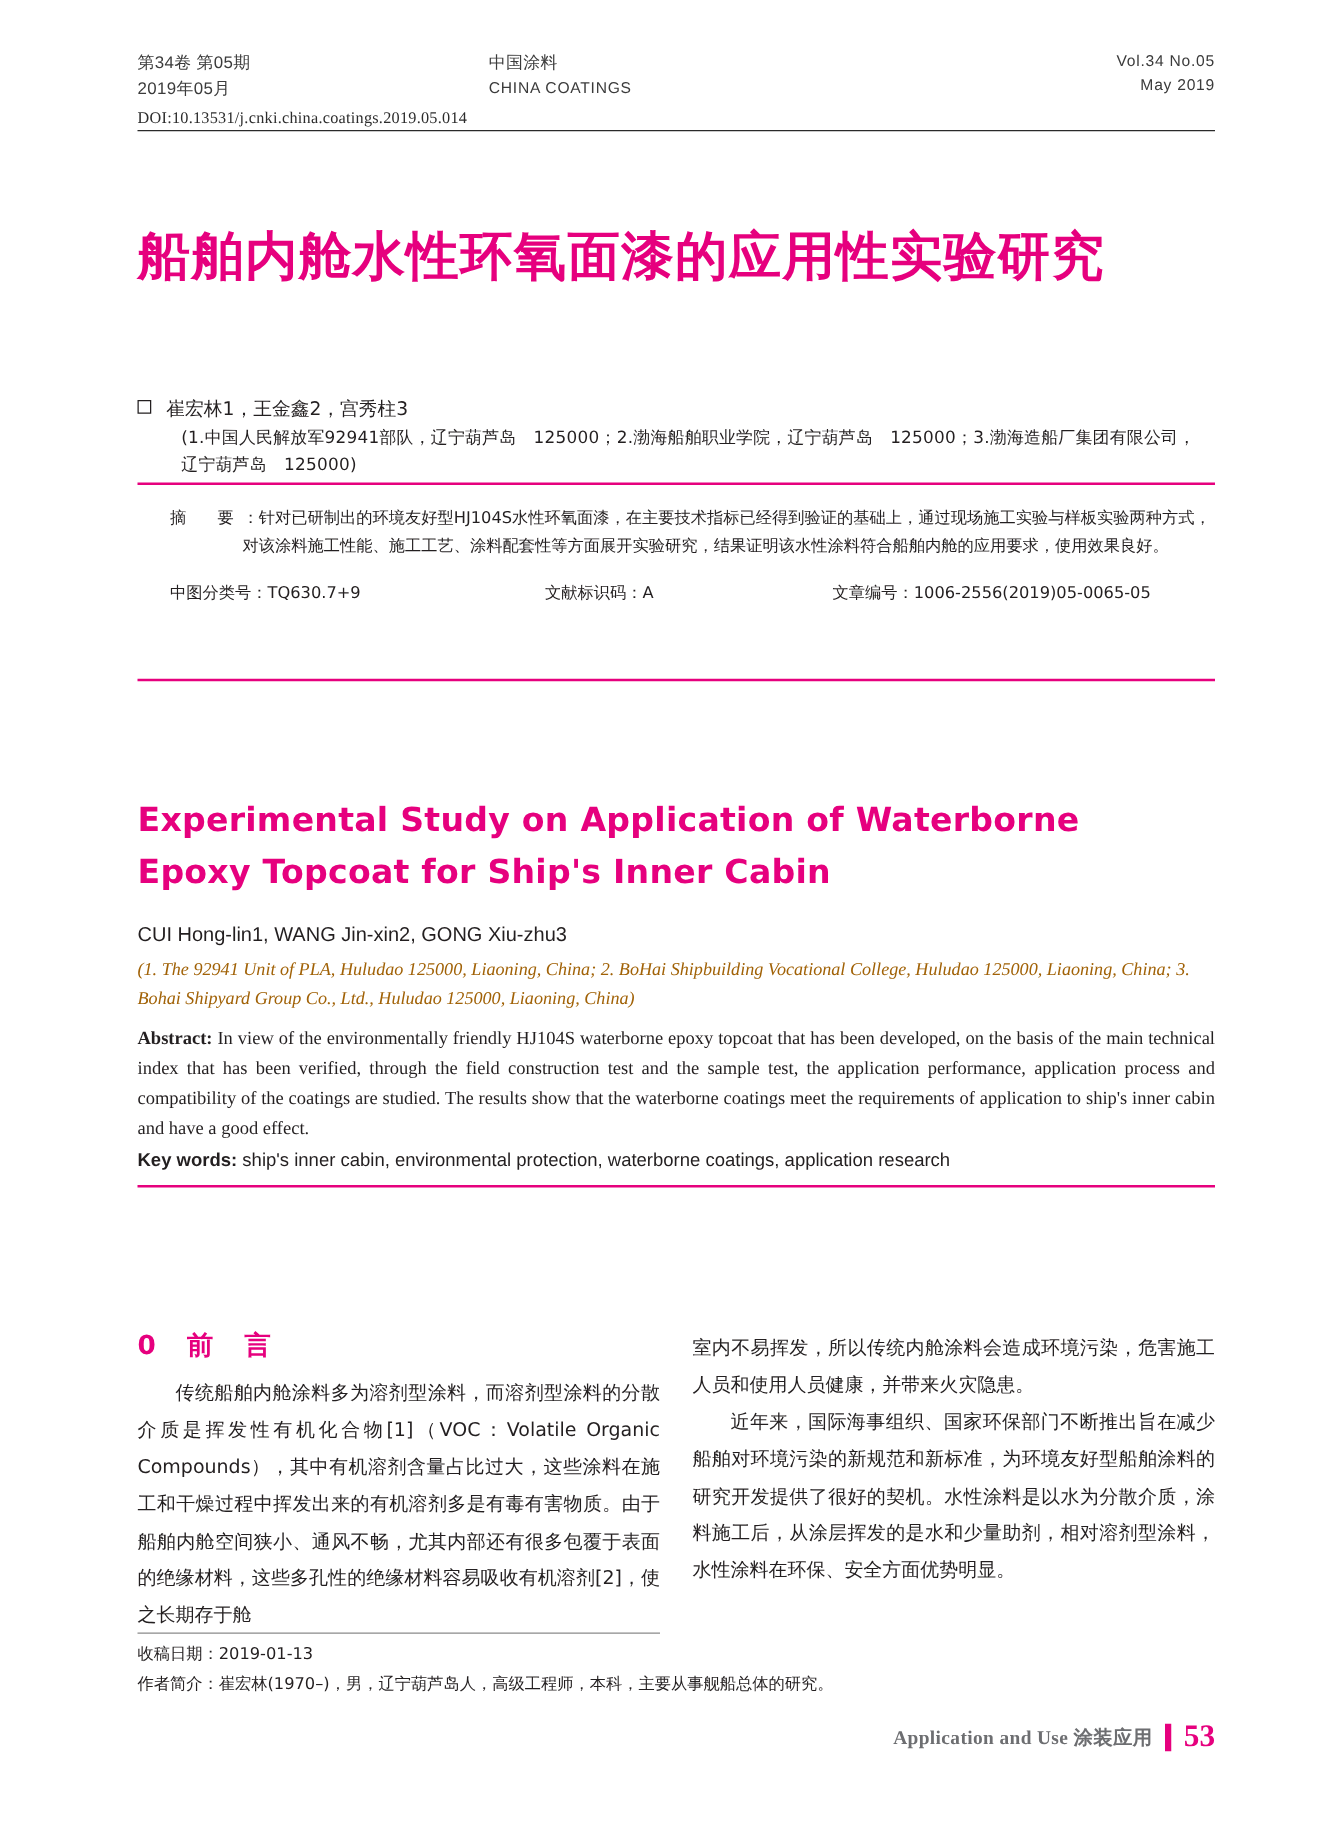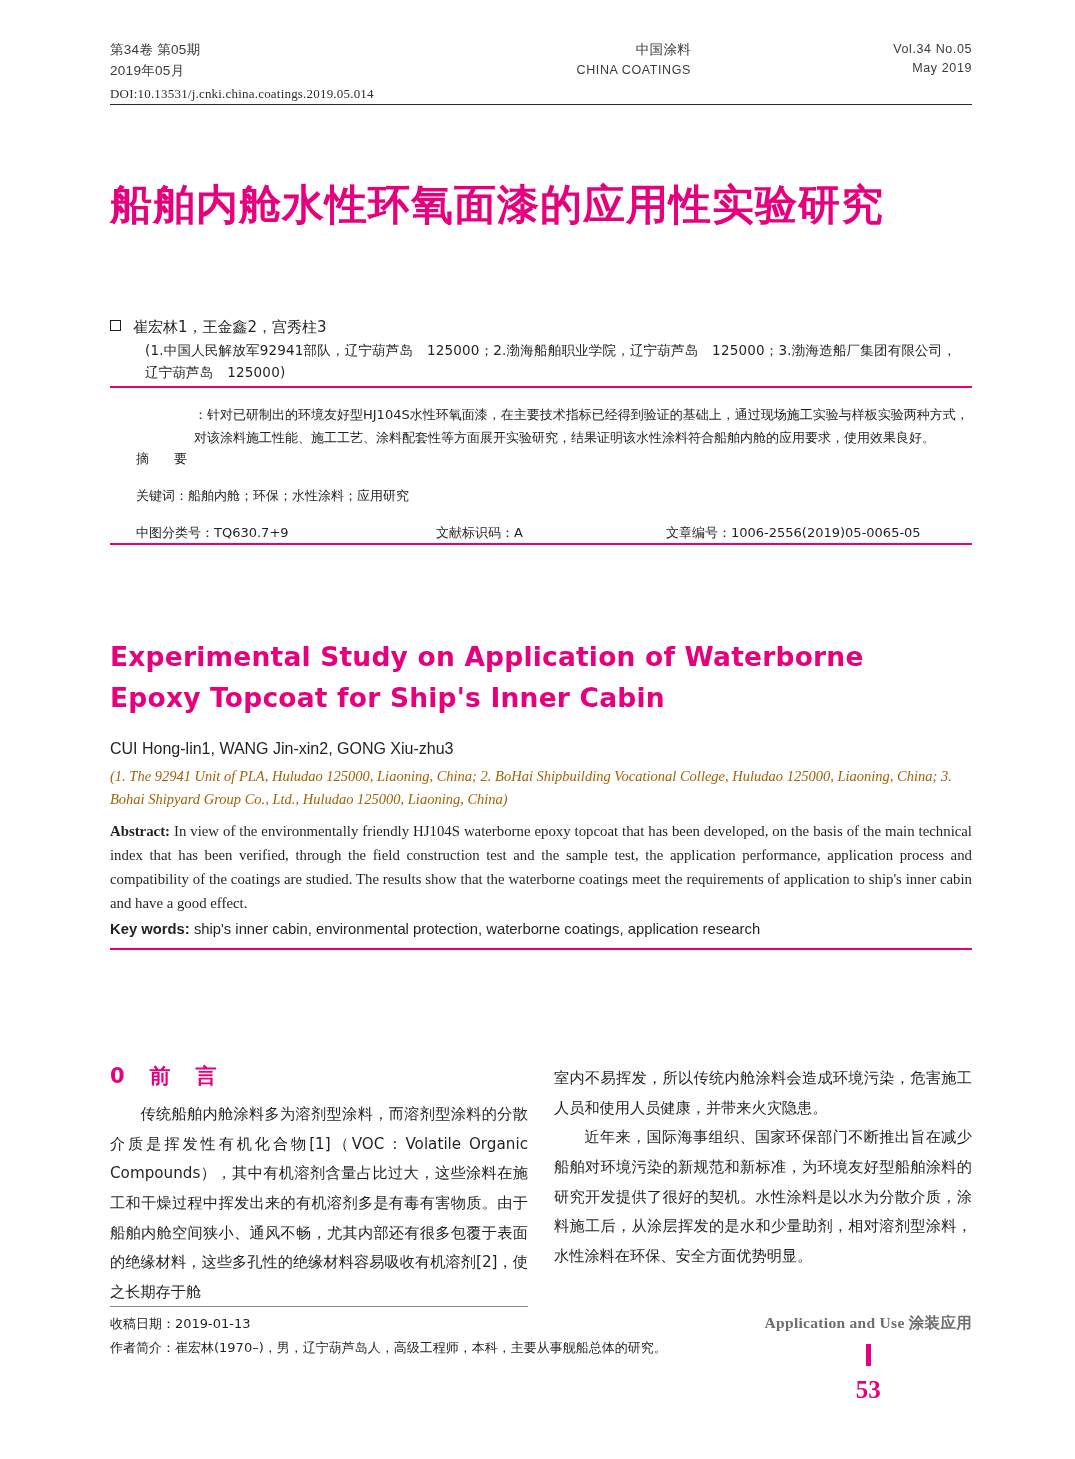--- a/index.html
+++ b/index.html
@@ -32,21 +32,21 @@
     display: flex;
     justify-content: space-between;
     align-items: flex-start;
     font-family: "Liberation Sans", sans-serif;
     font-size: 13.5px;
     color: #3b3b3b;
     letter-spacing: 0.3px;
   }
   .runhead .col { line-height: 1.55; }
   .runhead .col.left { text-align: left; width: 250px; }
-  .runhead .col.center { text-align: right; width: 300px; }
+  .runhead .col.center { text-align: left; width: 300px; }
   .runhead .col.right { text-align: right; width: 250px; }
   .runhead .cn { font-size: 13.5px; }
   .runhead .en { font-size: 12.5px; letter-spacing: 0.6px; }
 
   .doi {
     position: absolute;
     left: 110px;
     top: 86px;
     font-family: "Liberation Serif", serif;
     font-size: 13px;
@@ -117,21 +117,21 @@
   .cn-abs {
     position: absolute;
     left: 136px;
     top: 404px;
     width: 836px;
     font-family: "DejaVu Sans", sans-serif;
     font-size: 13px;
     color: #231f20;
     line-height: 1.75;
   }
-  .cn-abs .lbl { display: inline-block; width: 58px; letter-spacing: 6px; margin-top: 44px; }
+  .cn-abs .lbl { display: inline-block; width: 58px; letter-spacing: 6px; }
   .cn-abs .abs-row { display: flex; }
   .cn-abs .abs-body { flex: 1; }
   .cn-abs .kw { margin-top: 14px; }
   .cn-abs .cls-row {
     margin-top: 14px;
     display: flex;
   }
   .cn-abs .cls-row .c1 { width: 300px; }
   .cn-abs .cls-row .c2 { width: 230px; }
   .cn-abs .cls-row .c3 { flex: 1; }
@@ -266,21 +266,20 @@
   }
 
   
   .footer {
     position: absolute;
     right: 103px;
     bottom: 55px;
     display: flex;
     align-items: center;
     gap: 10px;
-    flex-direction: column;
   }
   .footer .ftxt {
     font-family: "Liberation Serif", serif;
     font-weight: bold;
     font-size: 15.5px;
     color: #6d6e71;
     letter-spacing: 0.3px;
   }
   .footer .ftxt .cn { font-family: "DejaVu Sans", sans-serif; }
   .footer .bar {
@@ -325,23 +324,20 @@
   </div>
   <div class="affil-cn">(1.中国人民解放军92941部队，辽宁葫芦岛　125000；2.渤海船舶职业学院，辽宁葫芦岛　125000；3.渤海造船厂集团有限公司，辽宁葫芦岛　125000)</div>
 
   <div class="rule-pink-1"></div>
 
   <div class="cn-abs">
     <div class="abs-row">
       <span class="lbl">摘　要</span>
       <span class="abs-body">：针对已研制出的环境友好型HJ104S水性环氧面漆，在主要技术指标已经得到验证的基础上，通过现场施工实验与样板实验两种方式，对该涂料施工性能、施工工艺、涂料配套性等方面展开实验研究，结果证明该水性涂料符合船舶内舱的应用要求，使用效果良好。</span>
     </div>
-    <div class="kw">
-      <span>关键词</span><span>：船舶内舱；环保；水性涂料；应用研究</span>
-    </div>
     <div class="cls-row">
       <span class="c1"><span>中图分类号</span><span>：TQ630.7+9</span></span>
       <span class="c2"><span>文献标识码</span><span>：A</span></span>
       <span class="c3"><span>文章编号</span><span>：1006-2556(2019)05-0065-05</span></span>
     </div>
   </div>
 
   <div class="rule-pink-2"></div>
 
   <div class="en-title">Experimental Study on Application of Waterborne Epoxy Topcoat for Ship's Inner Cabin</div>

